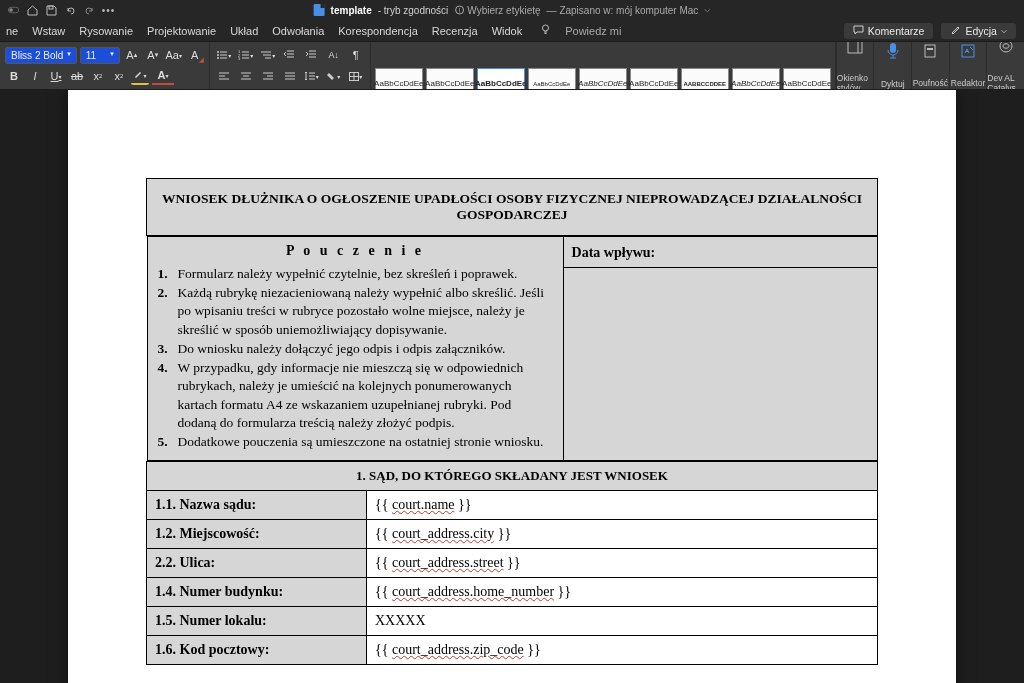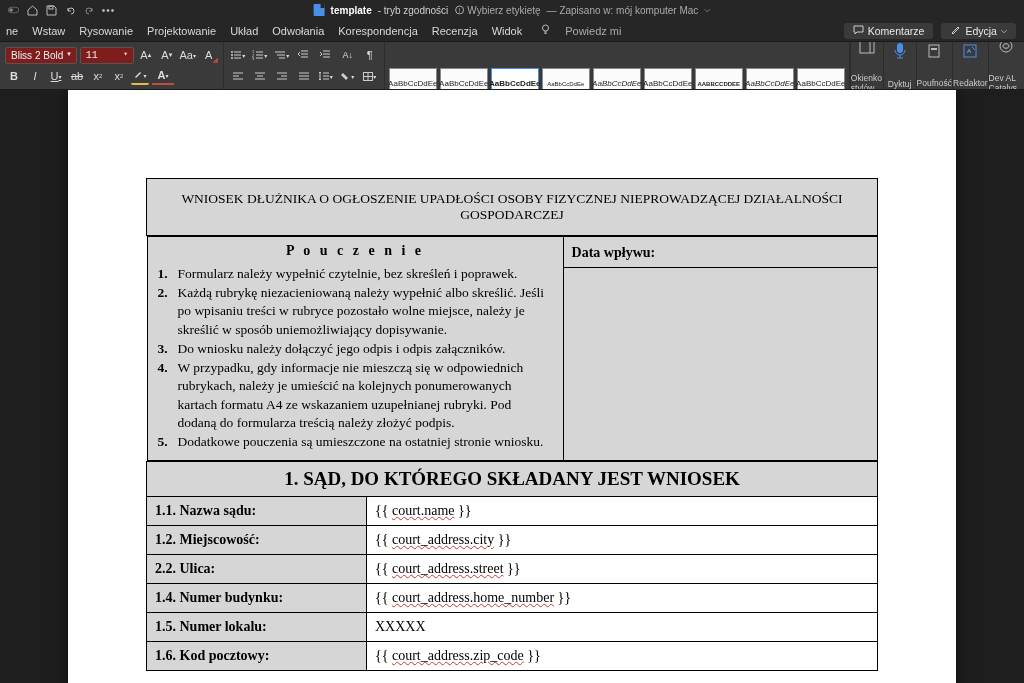--- a/index.html
+++ b/index.html
@@ -68,21 +68,21 @@
     .rib-group {
       display: flex;
       align-items: center;
       padding: 0 5px;
       border-right: 1px solid #2c2c2c;
       gap: 3px;
       font-size: 10px;
       color: #ddd;
     }
     .font-select {
-      background: #7f1d1d; color: #eee; font-size: 10px;
+      background: #1d4ed8; color: #eee; font-size: 10px;
       padding: 2px 5px; border: 1px solid #555; border-radius: 2px;
       white-space: nowrap;
       display: flex; align-items: flex-start; gap: 4px;
     }
     .btn-sq {
       width: 18px; height: 18px; display: inline-flex; align-items: center;
       justify-content: center; color: #ddd; border-radius: 2px; font-size: 11px;
     }
     .btn-sq.underline-yel { border-bottom: 2px solid #e0c040; }
     .btn-color-A {
@@ -130,21 +130,21 @@
       border-collapse: collapse;
     }
     .form-table td, .form-table th {
       border: 1px solid #000;
       padding: 6px 8px;
       vertical-align: top;
     }
     .title-cell {
       background: #d6d6d6;
       text-align: center;
-      font-weight: 400;
+      font-weight: 700;
       font-size: 13.5px;
       padding: 12px 10px !important;
     }
     .grey-cell { background: #d6d6d6; }
     .pouczenie-hdr {
       text-align: center;
       font-weight: 700;
       font-size: 14px;
       letter-spacing: 3px;
       margin-bottom: 6px;
@@ -153,21 +153,21 @@
       font-size: 13.5px;
       line-height: 1.35;
       padding-left: 4px;
     }
     .pouczenie-list li { margin-bottom: 1px; }
     .data-wplywu-hdr {
       font-weight: 700; font-size: 14px;
     }
     .section-hdr {
       background: #d6d6d6; text-align: center; font-weight: 700;
-      font-size: 19px;
+      font-size: 13px;
     }
     .field-label { background: #d6d6d6; font-weight: 700; font-size: 14px; width: 220px; }
     .field-value { font-size: 14px; font-family: Liberation Serif, serif; }
     .template-var { }
     .wavy { text-decoration-line: underline; text-decoration-style: wavy; text-decoration-color: #c0392b; text-decoration-thickness: 1px; }
     ol.custom { list-style: none; padding: 0; margin: 0; }
     ol.custom li { display: flex; gap: 6px; }
     ol.custom li .n { font-weight: 700; width: 14px; flex-shrink: 0; }
     ol.custom li .c { flex: 1; }
   </style>
@@ -258,21 +258,21 @@
 </div>
 
 <div class="ribbon">
   <div class="rib-group">
     <div style="display:flex;flex-direction:column;gap:3px;">
       <div style="display:flex;gap:3px;align-items:center;">
         <div class="font-select">
           <span>Bliss 2 Bold</span>
             <span style="font-size:7px;">▾</span>
         </div>
-        <div class="font-select" style="width:54px;justify-content:space-between;font-family:Liberation Mono, monospace;">
+        <div class="font-select" style="width:40px;justify-content:space-between;">
           <span>11</span>
             <span style="font-size:7px;">▾</span>
         </div>
         <span class="btn-sq">A<span style="font-size:7px;">▴</span></span>
         <span class="btn-sq">A<span style="font-size:7px;">▾</span></span>
         <span class="btn-sq">Aa<span style="font-size:6px;">▾</span></span>
         <span class="btn-sq" style="position:relative;">A<span style="position:absolute;bottom:0;right:0;font-size:7px;color:#c24a3e;">◢</span></span>
       </div>
       <div style="display:flex;gap:3px;align-items:center;">
         <span class="btn-sq" style="font-weight:700;">B</span>

